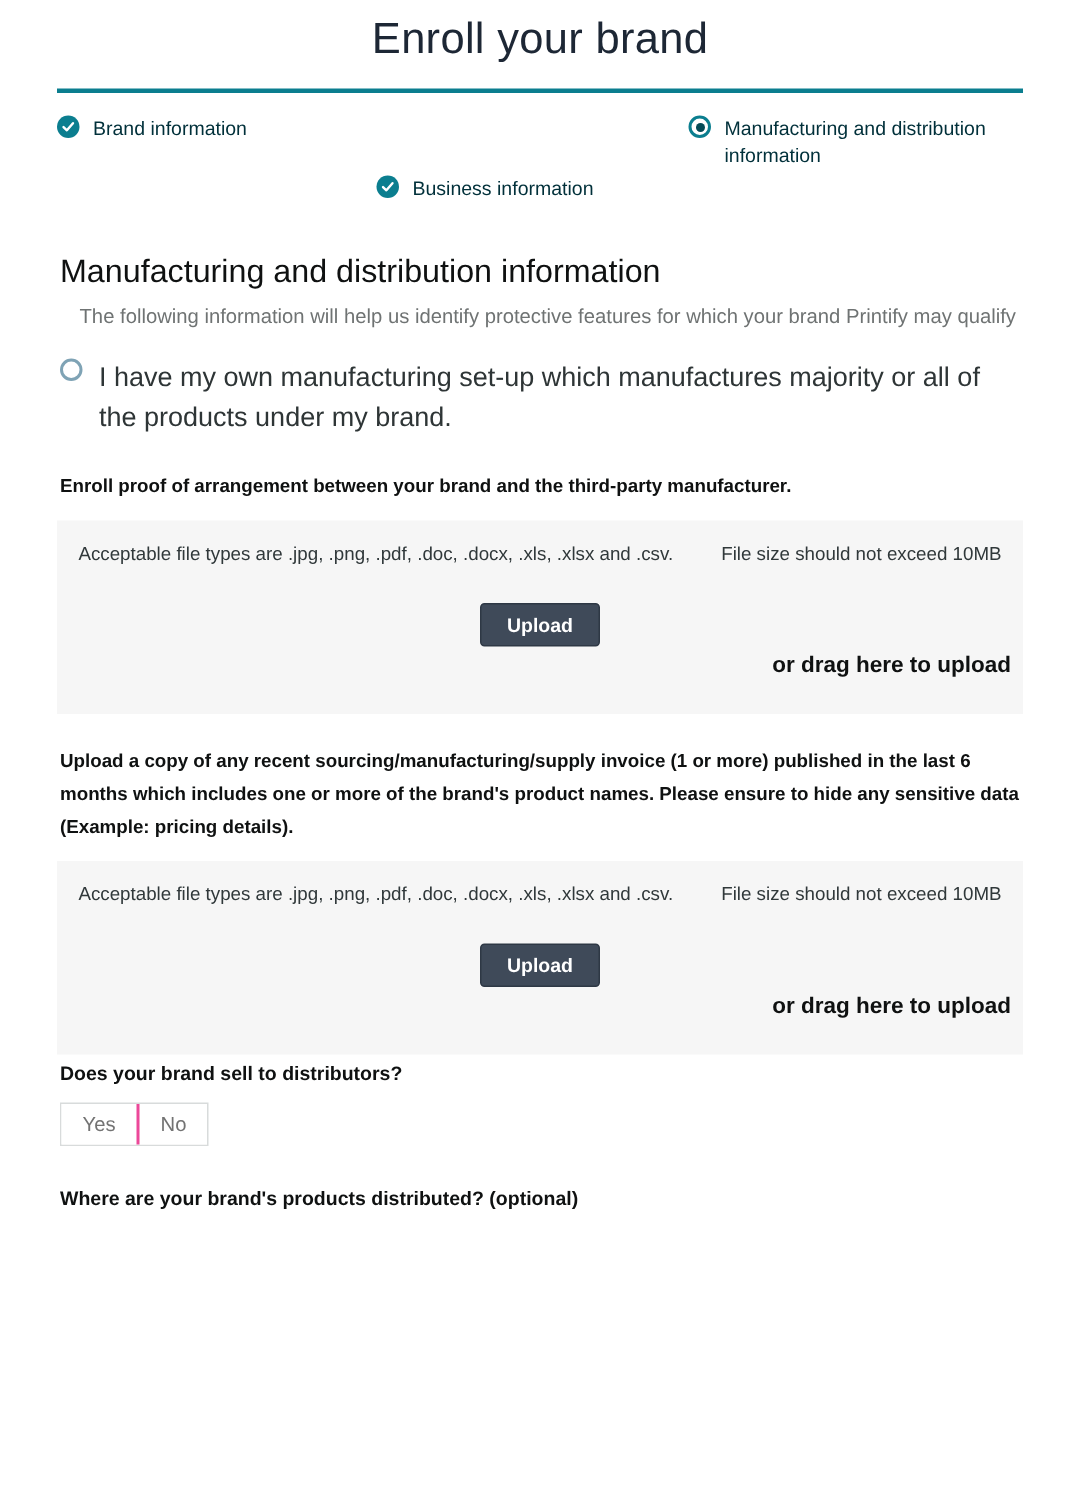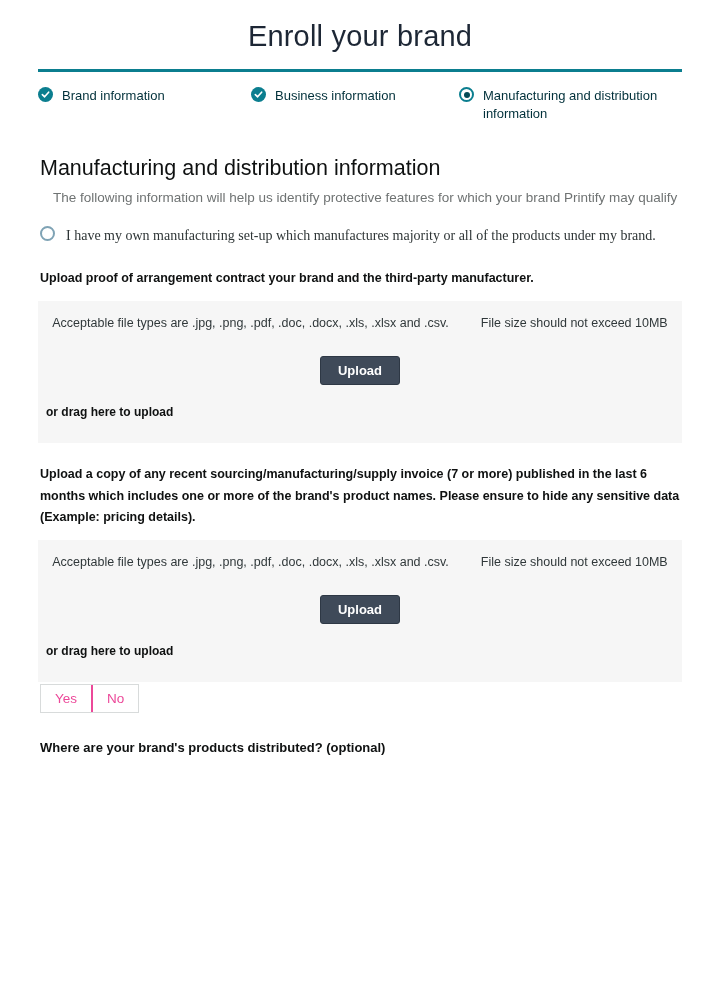--- a/index.html
+++ b/index.html
@@ -7,29 +7,29 @@
   body {
     width: 720px; min-height: 1006px; margin: 0 auto;
     font-family: "Liberation Sans", sans-serif;
     color: #0f1111;
   }
   .page { width: 720px; padding: 0 38px 30px 38px; }
 
   
   .page-title {
     text-align: center; font-size: 29px; font-weight: 400;
-    color: #1d2735; padding: 20px 0 16px 0; letter-spacing: 0.2px;
+    color: #1d2735; padding: 10px 0 16px 0; letter-spacing: 0.2px;
   }
   .top-rule { height: 3px; background: #0b7e8f; border: none; }
 
   
   .stepper { display: flex; margin: 14px 0 0 0; }
   .step { display: flex; align-items: flex-start; gap: 9px; }
   .step-1 { width: 213px; }
-  .step-2 { width: 208px; }
+  .step-2 { width: 208px; margin-top: 40px; }
   .step-3 { flex: 1; }
   .step-icon { flex: 0 0 auto; margin-top: 1px; }
   .step-label {
     font-size: 13px; color: #01303a; line-height: 1.35; padding-top: 1px;
   }
   .step-3 .step-label { max-width: 196px; }
   .check-circle {
     width: 15px; height: 15px; border-radius: 50%;
     background: #0b7e8f; display: inline-flex;
     align-items: center; justify-content: center;
@@ -61,21 +61,21 @@
   .radio-row { display: flex; gap: 11px; margin: 0 0 17px 2px; align-items: flex-start; }
   .radio-ctl {
     flex: 0 0 auto; width: 15px; height: 15px; border-radius: 50%;
     margin-top: 1px; display: inline-flex; align-items: center; justify-content: center;
     background: #fff;
   }
   .radio-ctl.unselected { border: 2px solid #7fa3b5; }
   .radio-ctl.selected { border: 2px solid #0b7e8f; }
   .radio-ctl .dot { width: 6px; height: 6px; border-radius: 50%; background: #044a56; display: none; }
   .radio-ctl.selected .dot { display: block; }
-  .radio-label { font-size: 14px; color: #2e3536; line-height: 1.55; max-width: 620px; font-family: Liberation Serif, serif; }
+  .radio-label { font-size: 18px; color: #2e3536; line-height: 1.55; max-width: 620px; }
 
   
   .bold-label {
     font-size: 12.5px; font-weight: 700; color: #0f1111;
     line-height: 1.75; margin: 21px 0 11px 2px;
   }
 
   
   .upload-box {
     background: #f6f6f6; padding: 15px 8px 24px 8px; margin: 0 0 2px 0;
@@ -84,39 +84,39 @@
     display: flex; justify-content: center; gap: 32px;
     font-size: 12.5px; color: #30383a; margin-bottom: 26px;
   }
   .upload-btn {
     display: block; margin: 0 auto; background: #3f4a59; color: #ffffff;
     border: 1px solid #2e3845; border-radius: 3px;
     font-family: "Liberation Sans", sans-serif;
     font-size: 13px; font-weight: 700; padding: 6px 17px; cursor: pointer;
   }
   .drag-hint {
-    text-align: left; font-size: 12px; font-weight: 700;
-    color: #0f1111; margin-top: 20px;
+    text-align: right; font-size: 15px; font-weight: 700;
+    color: #0f1111; margin-top: 4px;
   }
 
   
   .subsection-heading {
     font-size: 14.5px; font-weight: 700; color: #0f1111;
     margin: 32px 0 24px 2px;
   }
   .field-label {
     font-size: 13px; font-weight: 700; color: #0f1111;
     line-height: 1.7; margin: 0 0 8px 2px;
   }
 
   
   .yesno { display: inline-flex; border: 1px solid #d8dbdb; background: #fff; margin-left: 2px; }
   .yesno button {
     background: #ffffff; border: none; font-family: "Liberation Sans", sans-serif;
-    font-size: 13.5px; color: #ec4899; padding: 6px 14px; cursor: pointer;
+    font-size: 13.5px; color: #737373; padding: 6px 14px; cursor: pointer;
   }
   .yesno button + button { border-left: 2px solid #ec4899; }
 
   .spacer-24 { height: 24px; }
 </style>
 </head>
 <body>
 
 <div class="page">
 
@@ -150,43 +150,44 @@
 
   <h2 class="section-heading">Manufacturing and distribution information</h2>
   <p class="section-subheading">The following information will help us identify protective features for which your brand Printify may qualify</p>
 
 
   <div class="radio-row">
     <span class="radio-ctl unselected"></span>
     <span class="radio-label">I have my own manufacturing set-up which manufactures majority or all of the products under my brand.</span>
   </div>
 
-  <p class="bold-label">Upload proof of arrangement contract your brand and the third-party manufacturer.</p>
+  <p class="bold-label">Enroll proof of arrangement between your brand and the third-party manufacturer.</p>
 
   <div class="upload-box">
     <div class="filetypes-row">
       <span>Acceptable file types are .jpg, .png, .pdf, .doc, .docx, .xls, .xlsx and .csv.</span>
       <span>File size should not exceed 10MB</span>
     </div>
     <button class="upload-btn">Upload</button>
     <div class="drag-hint">or drag here to upload</div>
   </div>
 
-  <p class="bold-label">Upload a copy of any recent sourcing/manufacturing/supply invoice (7 or more) published in the last 6 months which includes one or more of the brand's product names. Please ensure to hide any sensitive data (Example: pricing details).</p>
+  <p class="bold-label">Upload a copy of any recent sourcing/manufacturing/supply invoice (1 or more) published in the last 6 months which includes one or more of the brand's product names. Please ensure to hide any sensitive data (Example: pricing details).</p>
 
   <div class="upload-box">
     <div class="filetypes-row">
       <span>Acceptable file types are .jpg, .png, .pdf, .doc, .docx, .xls, .xlsx and .csv.</span>
       <span>File size should not exceed 10MB</span>
     </div>
     <button class="upload-btn">Upload</button>
     <div class="drag-hint">or drag here to upload</div>
   </div>
 
 
+  <p class="field-label">Does your brand sell to distributors?</p>
   <div class="yesno">
     <button>Yes</button>
     <button>No</button>
   </div>
 
   <div class="spacer-24"></div>
 
   <p class="field-label">Where are your brand's products distributed? (optional)</p>
   
 

